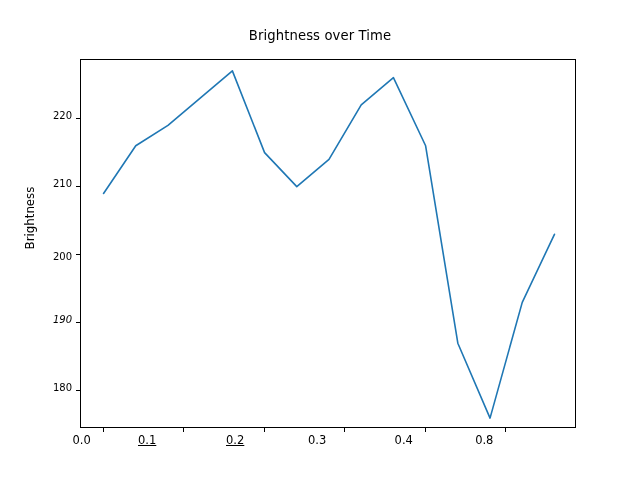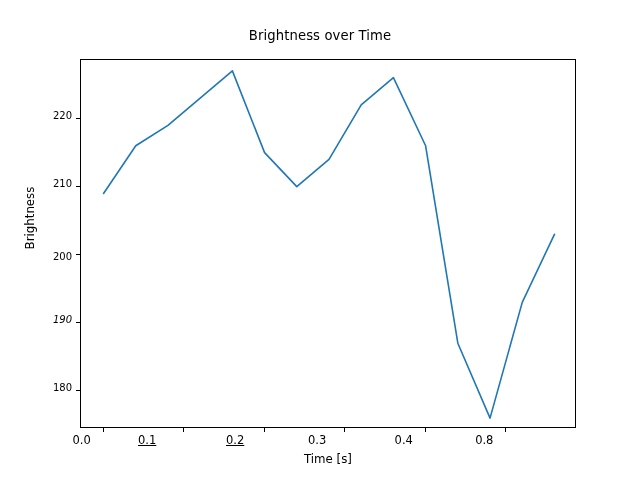--- a/index.html
+++ b/index.html
@@ -138,16 +138,15 @@
       <div class="tick-mark ytick-mark" style="top: 117.55px;"></div>
     </div>
   <div id="ytick-labels">
       <div class="ytick-label" style="top: 389.87px;">180</div>
       <div class="ytick-label" style="top: 321.79px; font-style: italic;">190</div>
       <div class="ytick-label" style="top: 259px;">200</div>
       <div class="ytick-label" style="top: 185.63px;">210</div>
       <div class="ytick-label" style="top: 117.55px;">220</div>
     </div>
 
-  <div id="xlabel">Time [s]</div>
   <div id="ylabel">Brightness</div>
 
 </div>
 
 </body></html>

